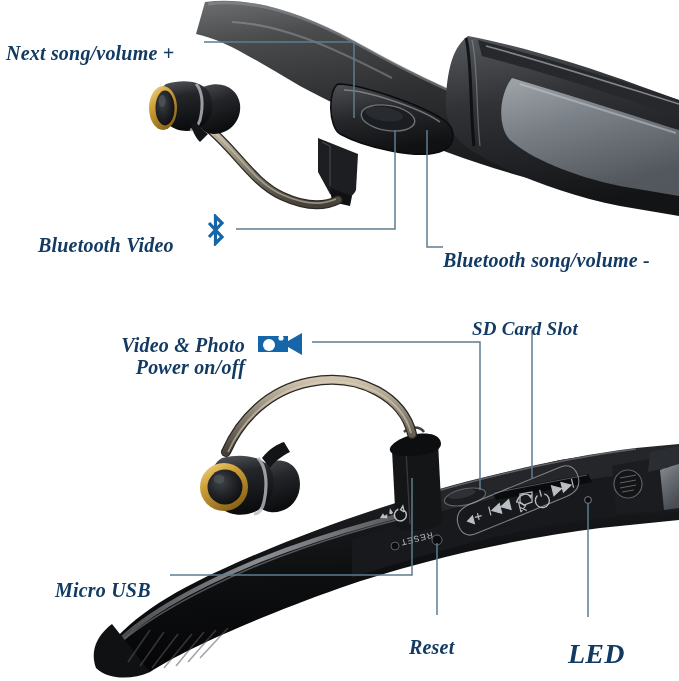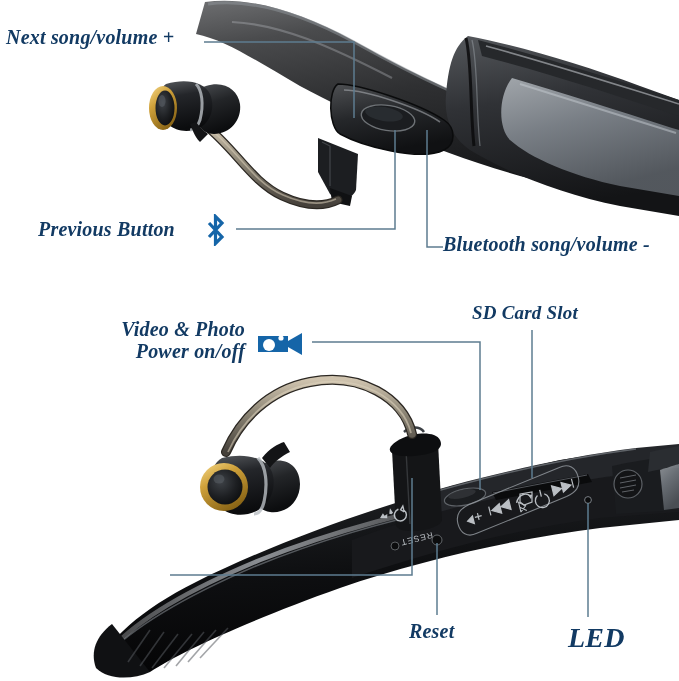--- a/index.html
+++ b/index.html
@@ -15,20 +15,21 @@
   
   .label{
     position:absolute;
     font-family:"Liberation Serif", serif;
     font-style:italic;
     font-weight:bold;
     color:#123a63;
     white-space:nowrap;
     letter-spacing:.2px;
     line-height:1.12;
+    margin-top:16px;
   }
   .lbl-next   {left:6px;  top:26px;  font-size:20px;}
   .lbl-bt     {left:38px; top:218px; font-size:20px;}
   .lbl-prev   {left:443px;top:233px; font-size:20px;}
   .lbl-vp     {left:105px;top:318px; font-size:20px; text-align:right; width:140px;}
   .lbl-sd     {left:472px;top:302px; font-size:19px;}
   .lbl-usb    {left:55px; top:563px; font-size:20px;}
   .lbl-reset  {left:409px;top:620px; font-size:20px;}
   .lbl-led    {left:568px;top:622px; font-size:28px;}
 
@@ -316,31 +317,32 @@
       <path d="M170 575 L 412 575 L 412 478"></path>
 
       <path d="M437 615 L 437 543"></path>
 
       <path d="M588 617 L 588 503"></path>
     </g>
   </svg>
 
   <div class="label lbl-next">Next song/volume +</div>
 
-  <div class="label lbl-bt">Previous Button</div>
+  <div class="label lbl-bt">Bluetooth Video</div>
 
   <div class="label lbl-prev">Bluetooth song/volume -</div>
 
   <div class="label lbl-sd">SD Card Slot</div>
 
   <div class="label lbl-vp">
     <div>Video &amp; Photo</div>
     <div>Power on/off</div>
   </div>
 
+  <div class="label lbl-usb">Micro USB</div>
 
   <div class="label lbl-reset">Reset</div>
 
   <div class="label lbl-led">LED</div>
 
   <svg class="ic ic-bt" viewBox="0 0 26 32">
     <path d="M6 9 L 19 23 L 12.5 29.5 L 12.5 2.5 L 19 9 L 6 23" fill="none" stroke="#1565a8" stroke-width="3.2" stroke-linejoin="miter" stroke-linecap="butt"></path>
   </svg>
 
   <svg class="ic ic-cam" viewBox="0 0 50 32">

